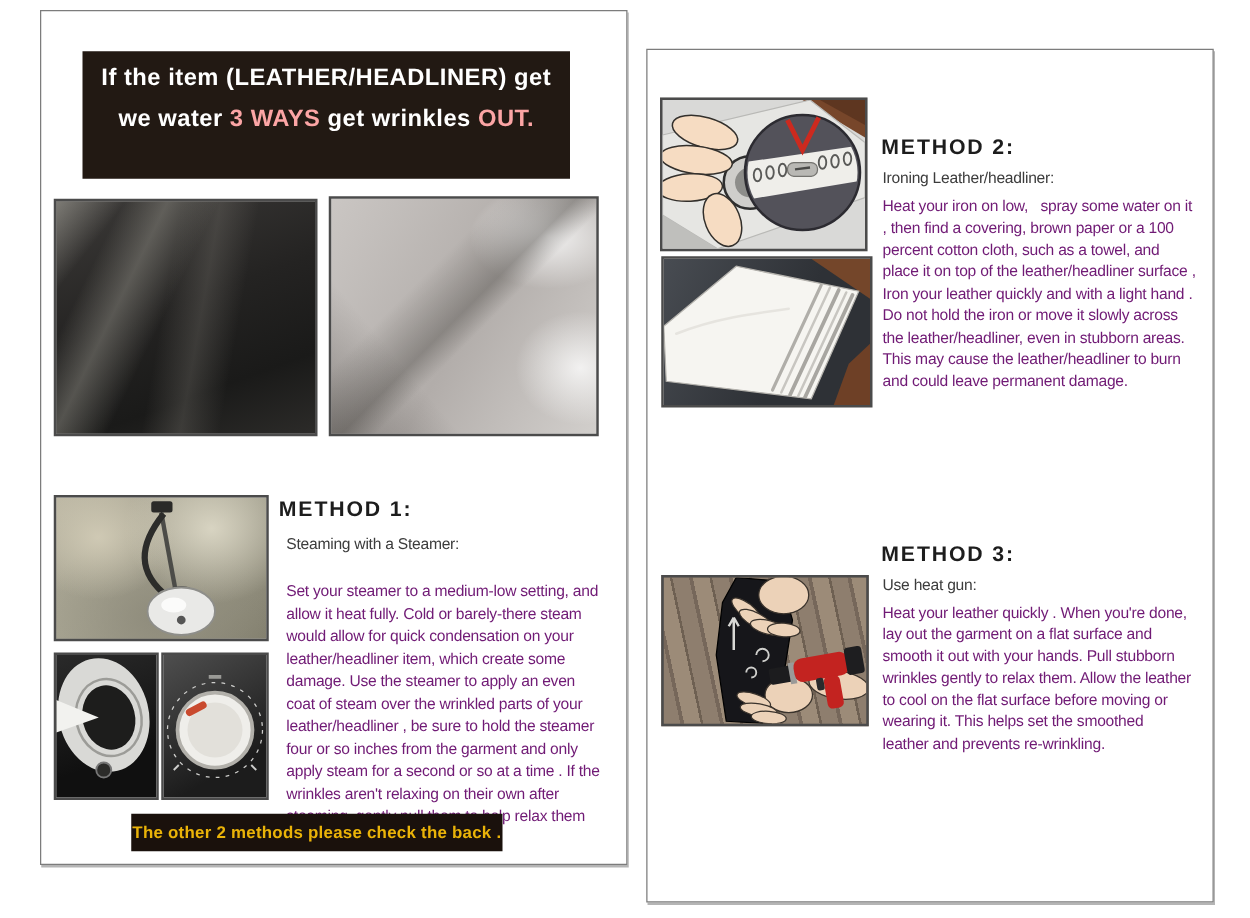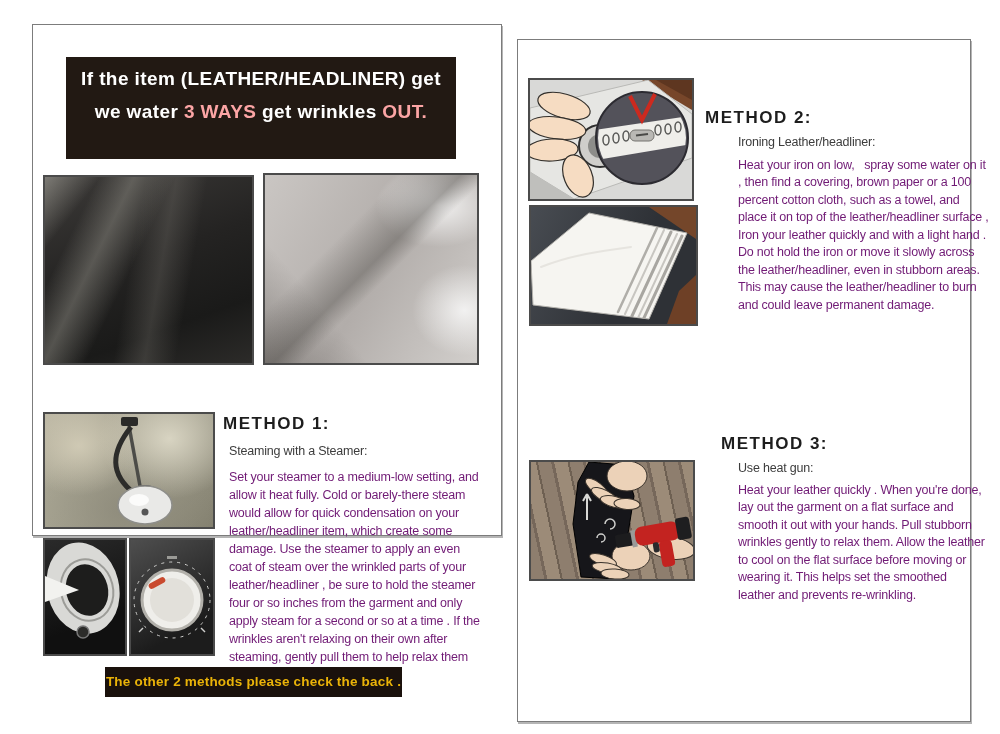--- a/index.html
+++ b/index.html
@@ -1,41 +1,41 @@
 <!DOCTYPE html>
 <html><head>
 <meta charset="utf-8">
 <style>
   html,body{margin:0;padding:0;background:#ffffff;}
   .page{position:relative;width:1000px;height:734px;background:#ffffff;overflow:hidden;
         font-family:"Liberation Sans","DejaVu Sans",sans-serif;color:#3a3a3a;}
   .panel{position:absolute;background:#ffffff;border:1px solid #7c7c7c;
          box-shadow:1px 2px 0 rgba(90,90,90,.45);box-sizing:border-box;}
-  .panel.left{left:32px;top:24px;width:470px;height:512px;}
+  .panel.left{left:32px;top:8px;width:470px;height:684px;}
   .panel.right{left:517px;top:39px;width:454px;height:683px;}
 
   .abs{position:absolute;}
 
   
   .banner{left:33px;top:32px;width:390px;height:102px;background:#221913;
           color:#ffffff;text-align:center;font-weight:bold;font-size:19px;
           line-height:33px;padding-top:5px;box-sizing:border-box;letter-spacing:.4px;}
   .banner .accent{color:#fca5a5;}
 
   
   .footer-banner{left:72px;top:642px;width:297px;height:30px;background:#1a110c;
           color:#eab308;font-size:13.5px;font-weight:bold;text-align:center;
           line-height:30px;letter-spacing:.2px;}
 
   
   .m-title{font-weight:bold;font-size:17px;letter-spacing:1.5px;color:#1d1d1d;white-space:pre;}
-  .m-sub{font-size:12.5px;line-height:18px;color:#3c3c3c;white-space:pre;letter-spacing:-.2px;margin-bottom:8px;}
+  .m-sub{font-size:12.5px;line-height:18px;color:#3c3c3c;white-space:pre;letter-spacing:-.2px;margin-bottom:20px;}
   .m-body{font-size:12.5px;color:#701a75;white-space:pre;letter-spacing:-.2px;}
   .lh18{line-height:18px;}
-  .lh17{line-height:17.5px;margin-left:32px;}
+  .lh17{line-height:17.5px;}
 
   
   .photo{box-sizing:border-box;border:2px solid #4b4b4b;overflow:hidden;}
   .leather-photo{background:
       linear-gradient(128deg, rgba(160,158,150,.65) 0%, rgba(160,158,150,0) 16%),
       linear-gradient(116deg, transparent 18%, rgba(140,138,130,.5) 30%, transparent 44%),
       linear-gradient(100deg, transparent 42%, rgba(115,112,106,.35) 55%, transparent 68%),
       linear-gradient(160deg,#3c3a38,#242322 45%,#1a1a19 75%,#2c2b29);}
   .fabric-photo{background:
       linear-gradient(50deg, rgba(70,66,62,.4) 0%, transparent 28%),
@@ -184,21 +184,21 @@
 , then find a covering, brown paper or a 100
 percent cotton cloth, such as a towel, and
 place it on top of the leather/headliner surface ,
 Iron your leather quickly and with a light hand .
 Do not hold the iron or move it slowly across
 the leather/headliner, even in stubborn areas.
 This may cause the leather/headliner to burn
 and could leave permanent damage.</div>
     </div>
 
-    <div class="abs m-title" style="left:187px;top:394px;margin-left:16px;">METHOD 3:</div>
+    <div class="abs m-title" style="left:187px;top:394px;">METHOD 3:</div>
     <div class="abs" style="left:188px;top:420px;">
       <div class="m-sub lh17" style="margin-bottom:4px;">Use heat gun:</div>
       <div class="m-body lh17">Heat your leather quickly . When you're done,
 lay out the garment on a flat surface and
 smooth it out with your hands. Pull stubborn
 wrinkles gently to relax them. Allow the leather
 to cool on the flat surface before moving or
 wearing it. This helps set the smoothed
 leather and prevents re-wrinkling.</div>
     </div>

